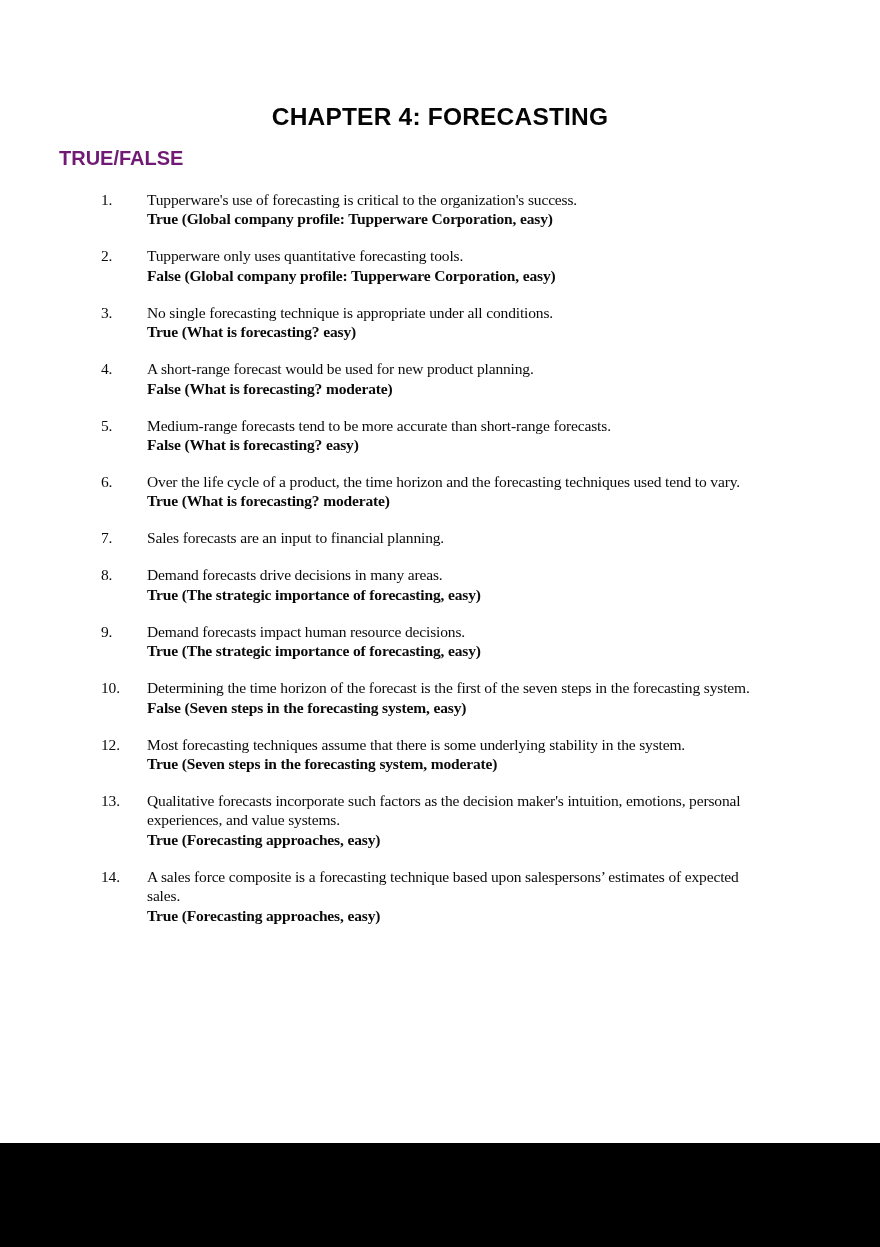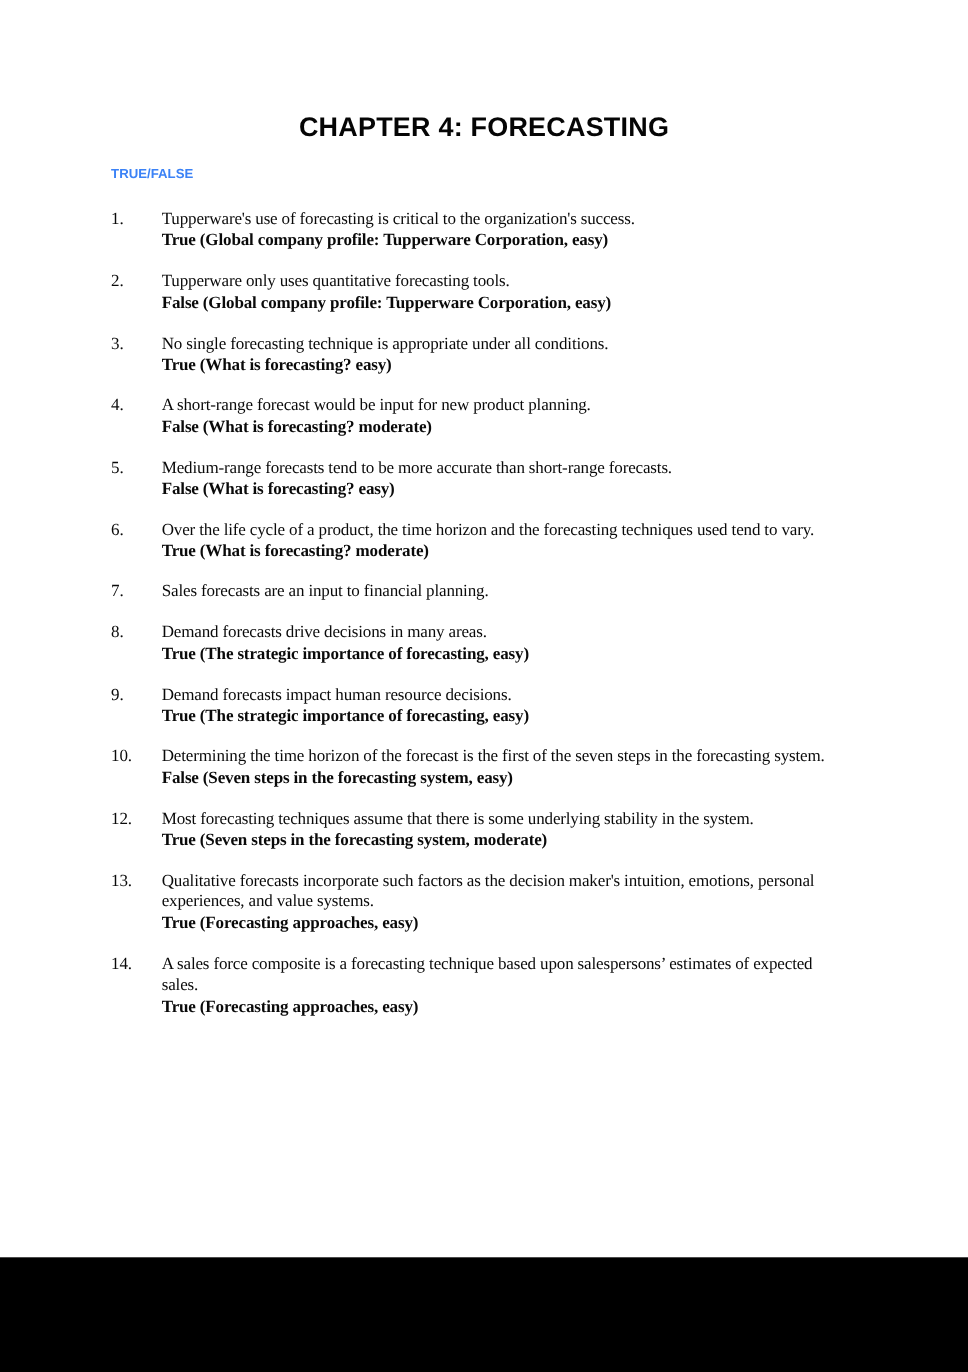--- a/index.html
+++ b/index.html
@@ -28,26 +28,26 @@
     margin: 102px 0 0 0;
     text-align: center;
     font-family: "Liberation Sans", sans-serif;
     font-weight: bold;
     font-size: 24.5px;
     line-height: 30px;
     letter-spacing: 0.2px;
     color: #050505;
   }
   .section-heading {
-    margin: 14px 0 0 101px;
+    margin: 14px 0 0 59px;
     font-family: "Liberation Sans", sans-serif;
     font-weight: bold;
-    font-size: 12px;
+    font-size: 20px;
     line-height: 24px;
-    color: #3b82f6;
+    color: #701a75;
   }
   .question-list {
     margin-top: 20px;
   }
   .question-item {
     display: flex;
     margin: 0 0 17.6px 101px;
     font-size: 15.5px;
     line-height: 19.4px;
     letter-spacing: -0.15px;
@@ -102,21 +102,21 @@
       <div class="question-item">
         <div class="question-number">3.</div>
         <div class="question-body">
           <div class="question-line">No single forecasting technique is appropriate under all conditions.</div>
           <div class="question-answer">True (What is forecasting? easy)</div>
         </div>
       </div>
       <div class="question-item">
         <div class="question-number">4.</div>
         <div class="question-body">
-          <div class="question-line">A short-range forecast would be input for new product planning.</div>
+          <div class="question-line">A short-range forecast would be used for new product planning.</div>
           <div class="question-answer">False (What is forecasting? moderate)</div>
         </div>
       </div>
       <div class="question-item">
         <div class="question-number">5.</div>
         <div class="question-body">
           <div class="question-line">Medium-range forecasts tend to be more accurate than short-range forecasts.</div>
           <div class="question-answer">False (What is forecasting? easy)</div>
         </div>
       </div>

